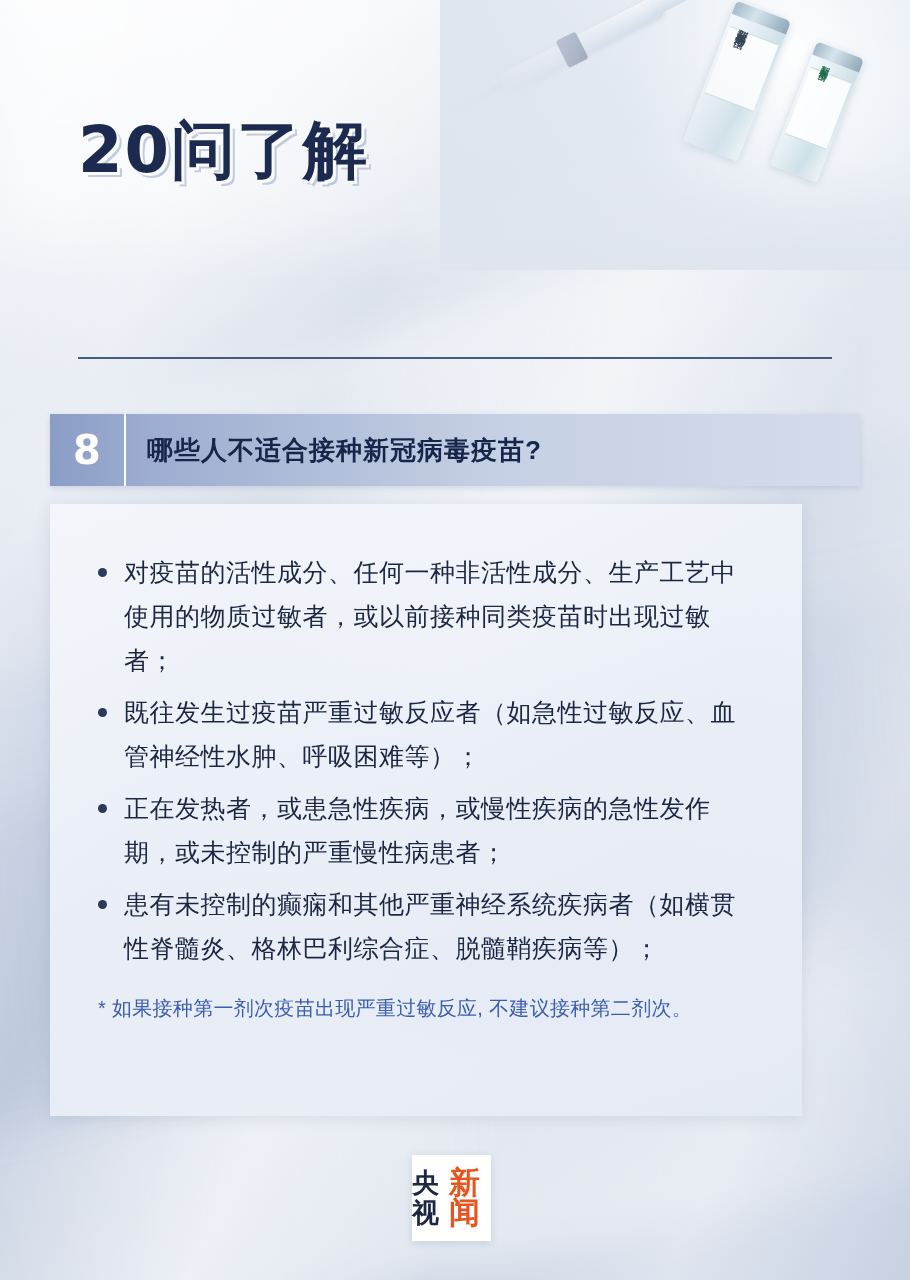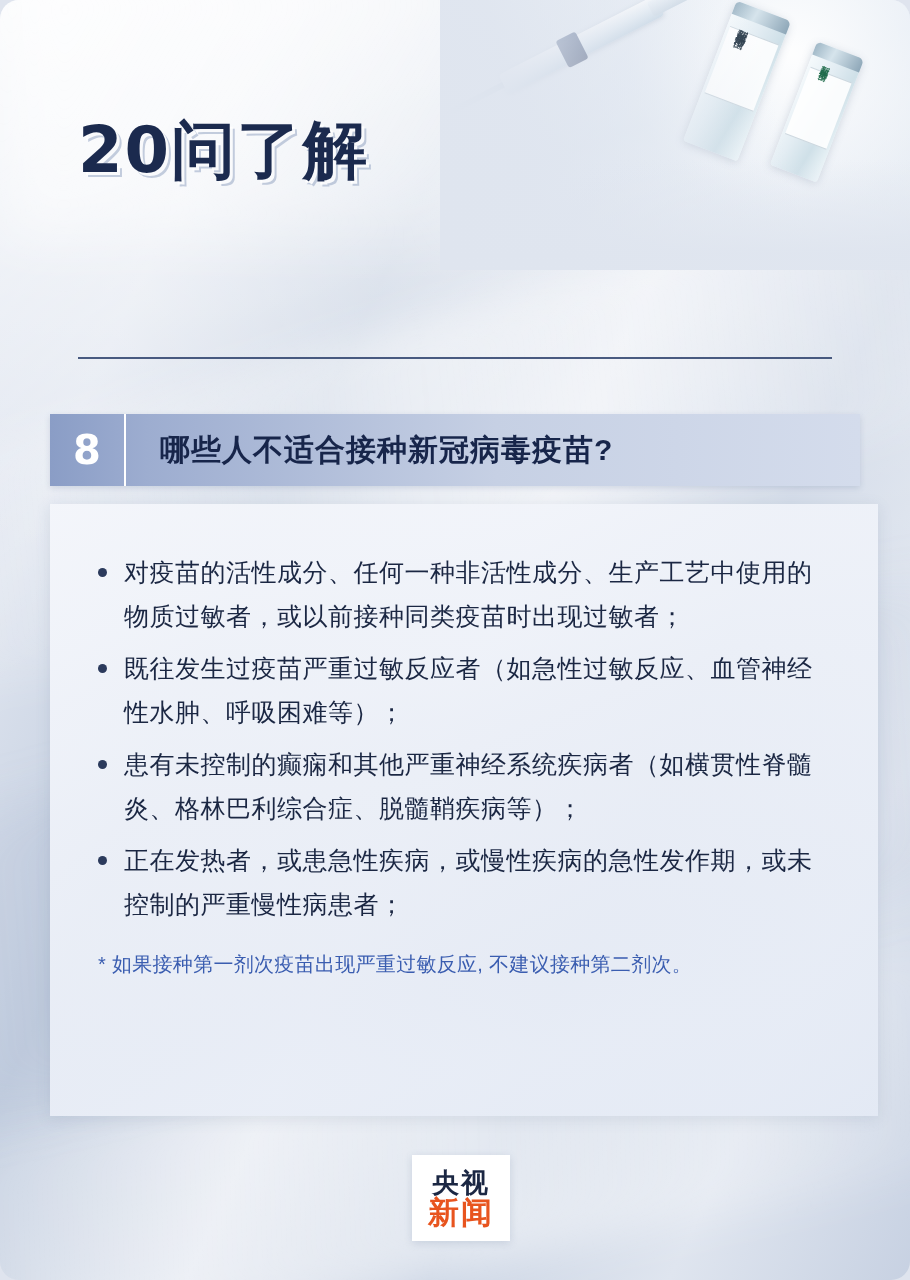--- a/index.html
+++ b/index.html
@@ -16,21 +16,20 @@
 
   .poster {
     position: relative;
     width: 910px;
     height: 1280px;
     overflow: hidden;
     background:
       linear-gradient(150deg, rgba(255,255,255,0.85) 0%, rgba(255,255,255,0.0) 38%),
       linear-gradient(200deg, rgba(255,255,255,0.55) 0%, rgba(255,255,255,0.0) 55%),
       linear-gradient(115deg, #cfd8e8 0%, #dde3ee 18%, #c4cfe0 34%, #e6eaf2 52%, #c9d3e3 68%, #dfe5ef 84%, #c7d1e2 100%);
-    border-radius: 19px;
   }
 
   
   .streak {
     position: absolute;
     pointer-events: none;
   }
   .streak.s1 {
     left: -200px; top: 300px; width: 1400px; height: 240px;
     background: linear-gradient(100deg, rgba(255,255,255,0) 0%, rgba(255,255,255,0.45) 45%, rgba(255,255,255,0) 90%);
@@ -215,33 +214,33 @@
     font-family: "DejaVu Sans", sans-serif;
     font-size: 40px;
     font-weight: bold;
     color: #ffffff;
     border-right: 2px solid #ffffff;
   }
   .qtext {
     flex: 1;
     display: flex;
     align-items: center;
-    padding-left: 34px;
-    font-size: 30px;
+    padding-left: 21px;
+    font-size: 26px;
     font-weight: bold;
     color: #17254a;
     letter-spacing: 1px;
   }
 
   
   .card {
     position: absolute;
     left: 50px;
     top: 504px;
-    width: 828px;
+    width: 752px;
     height: 612px;
     background: linear-gradient(160deg, rgba(244,246,251,0.95) 0%, rgba(236,240,248,0.92) 55%, rgba(228,234,245,0.92) 100%);
     box-shadow: 0 3px 14px rgba(90,110,145,0.14);
     box-sizing: border-box;
     padding: 46px 44px 30px 44px;
   }
   ul.bullets {
     list-style: none;
     margin: 0;
     padding: 0;
@@ -272,26 +271,26 @@
     line-height: 32px;
     color: #3a5db0;
     letter-spacing: 0.3px;
   }
 
   
   .logo {
     position: absolute;
     left: 412px;
     top: 1155px;
-    width: 98px;
+    width: 79px;
     height: 86px;
     background: #ffffff;
     box-shadow: 0 2px 8px rgba(90,110,145,0.2);
     display: flex;
-    flex-direction: column;
+    flex-direction: row;
     align-items: center;
     justify-content: center;
   }
   .logo .l1 {
     font-size: 27px;
     font-weight: bold;
     color: #1b2743;
     letter-spacing: 2px;
     line-height: 30px;
   }
@@ -347,22 +346,22 @@
 
   <div class="qbar">
     <div class="qnum">8</div>
     <div class="qtext">哪些人不适合接种新冠病毒疫苗?</div>
   </div>
 
   <div class="card">
     <ul class="bullets">
       <li>对疫苗的活性成分、任何一种非活性成分、生产工艺中使用的物质过敏者，或以前接种同类疫苗时出现过敏者；</li>
       <li>既往发生过疫苗严重过敏反应者（如急性过敏反应、血管神经性水肿、呼吸困难等）；</li>
+      <li>正在发热者，或患急性疾病，或慢性疾病的急性发作期，或未控制的严重慢性病患者；</li>
       <li>患有未控制的癫痫和其他严重神经系统疾病者（如横贯性脊髓炎、格林巴利综合症、脱髓鞘疾病等）；</li>
-      <li>正在发热者，或患急性疾病，或慢性疾病的急性发作期，或未控制的严重慢性病患者；</li>
     </ul>
     <div class="footnote">* 如果接种第一剂次疫苗出现严重过敏反应, 不建议接种第二剂次。</div>
   </div>
 
   <div class="logo">
     <div class="l1">央视</div>
     <div class="l2">新闻</div>
   </div>
 
 </div>

